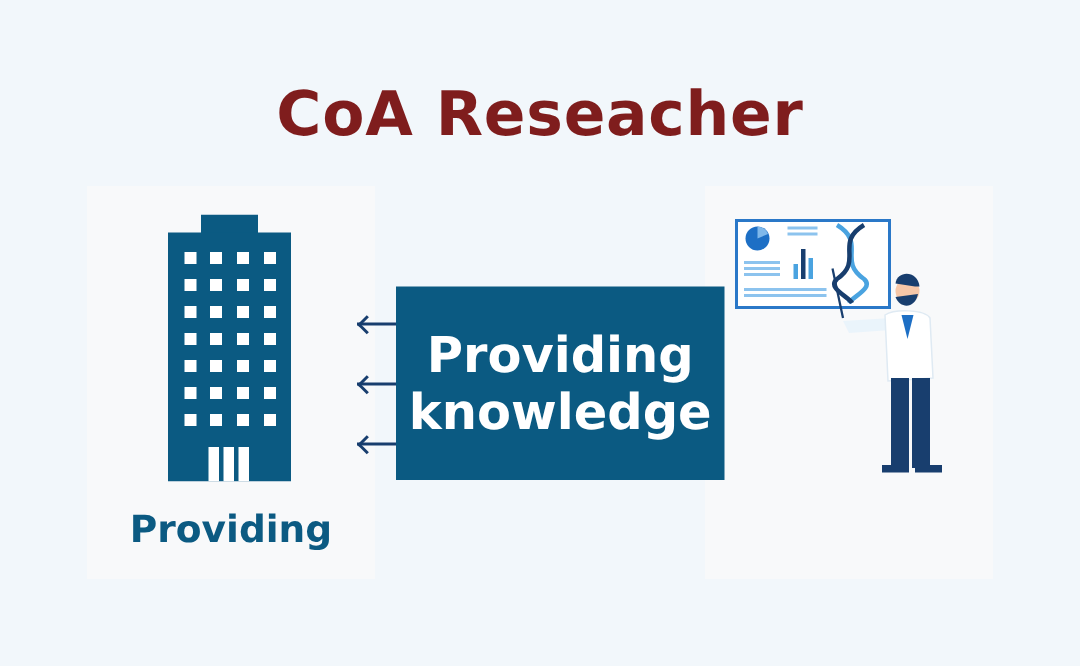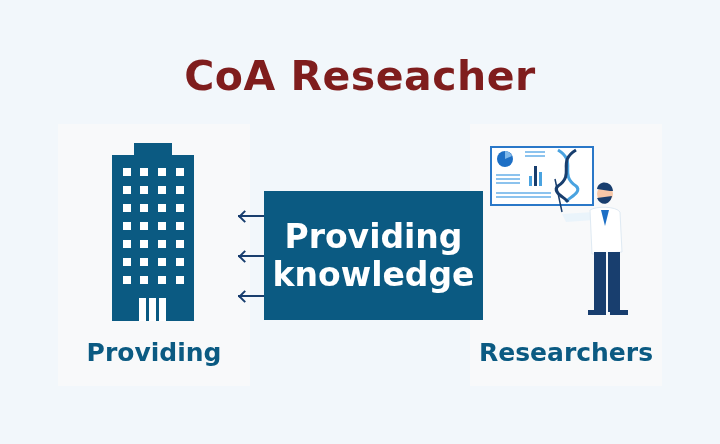--- a/index.html
+++ b/index.html
@@ -85,21 +85,20 @@
     <path d="M109 45 C110 36,124 36,125 47 L122 47 Z" fill="#183e6e"></path>
     <path d="M109 54 C112 62,122 62,124 52 Z" fill="#183e6e"></path>
     <path d="M74 70 L106 68 L106 76 L78 78 Z" fill="#eaf4fb"></path>
     <path d="M102 66 C108 62,128 62,132 68 L134 108 L104 110 Z" fill="#ffffff" stroke="#dfeaf3"></path>
     <path d="M113 66 L117 82 L121 66 Z" fill="#1d6fc5"></path>
     <rect x="106" y="108" width="12" height="60" fill="#183e6e"></rect>
     <rect x="120" y="108" width="12" height="60" fill="#183e6e"></rect>
     <rect x="100" y="166" width="18" height="5" fill="#183e6e"></rect>
     <rect x="122" y="166" width="18" height="5" fill="#183e6e"></rect>
   </svg>
-  <div class="label">Researchers</div>
 </div>
 
 <div>
   <div class="line-l" style="left:238px;top:215px;width:26px;"></div>
   <div class="arrowhead" style="left:240px;top:212px;"></div>
 </div>
 <div>
   <div class="line-l" style="left:238px;top:255px;width:26px;"></div>
   <div class="arrowhead" style="left:240px;top:252px;"></div>
 </div>

